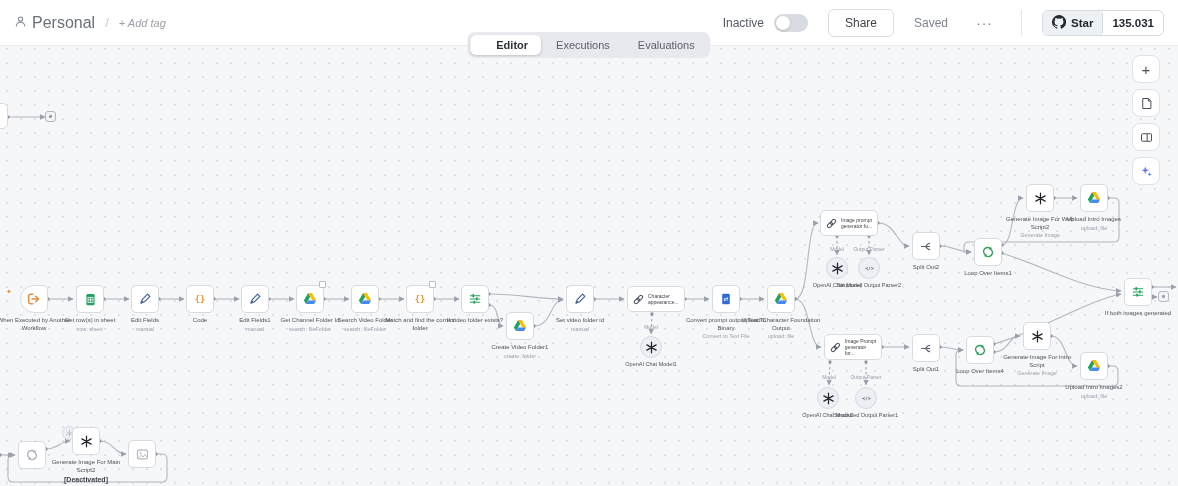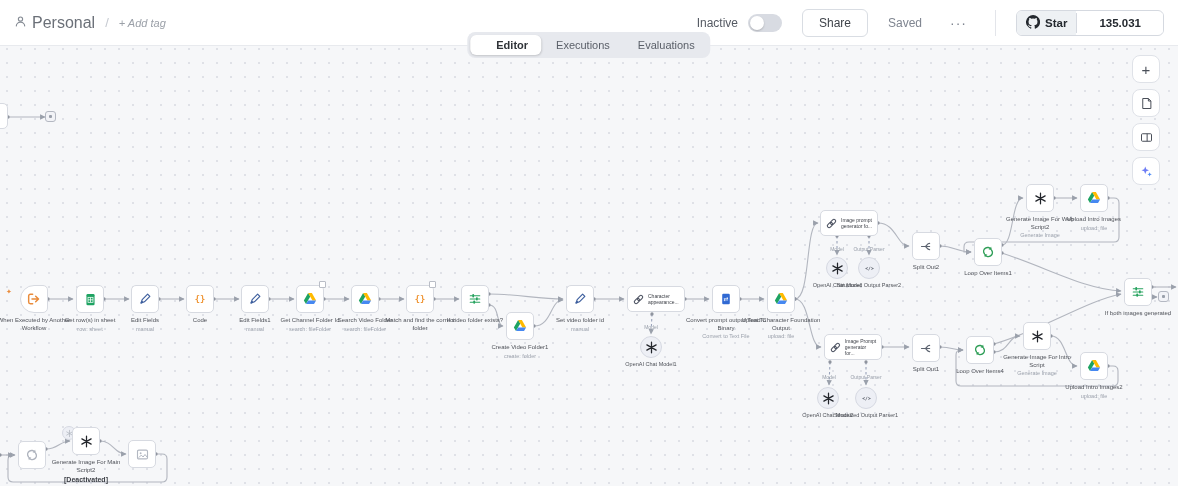--- a/index.html
+++ b/index.html
@@ -82,21 +82,21 @@
     font-size:12px;color:#3f434a;padding:6px 16px;margin-left:10px;
   }
   .saved{font-size:12px;color:#7f8590;margin:0 10px;}
   .more{font-size:14px;color:#7f8590;letter-spacing:1px;padding:0 8px;}
   .vdiv{width:1px;height:26px;background:#e3e5ea;margin:0 10px;}
   .star{
     display:flex;align-items:center;border:1px solid #d5d9e0;border-radius:6px;
     overflow:hidden;font-size:11.5px;font-weight:bold;color:#24292f;
   }
   .star-left{display:flex;align-items:center;gap:5px;background:#eef1f4;padding:4px 9px;}
-  .star-count{display:flex;align-items:center;background:#fff;border-left:1px solid #d5d9e0;padding:4px 22px;}
+  .star-count{display:flex;align-items:center;background:#fff;border-left:1px solid #d5d9e0;padding:4px 9px;}
   
   #tabs{
     position:absolute;left:50%;top:32px;transform:translateX(-50%);
     background:#e7e9ee;border-radius:8px;padding:3px;display:flex;gap:2px;z-index:6;
   }
   .tab{
     font-size:11px;color:#5a5f68;padding:4px 13px;border-radius:6px;white-space:nowrap;
   }
   .tab.active{background:#fff;color:#2f3338;font-weight:bold;box-shadow:0 1px 2px rgba(0,0,0,.15);padding-left:26px;}
   

